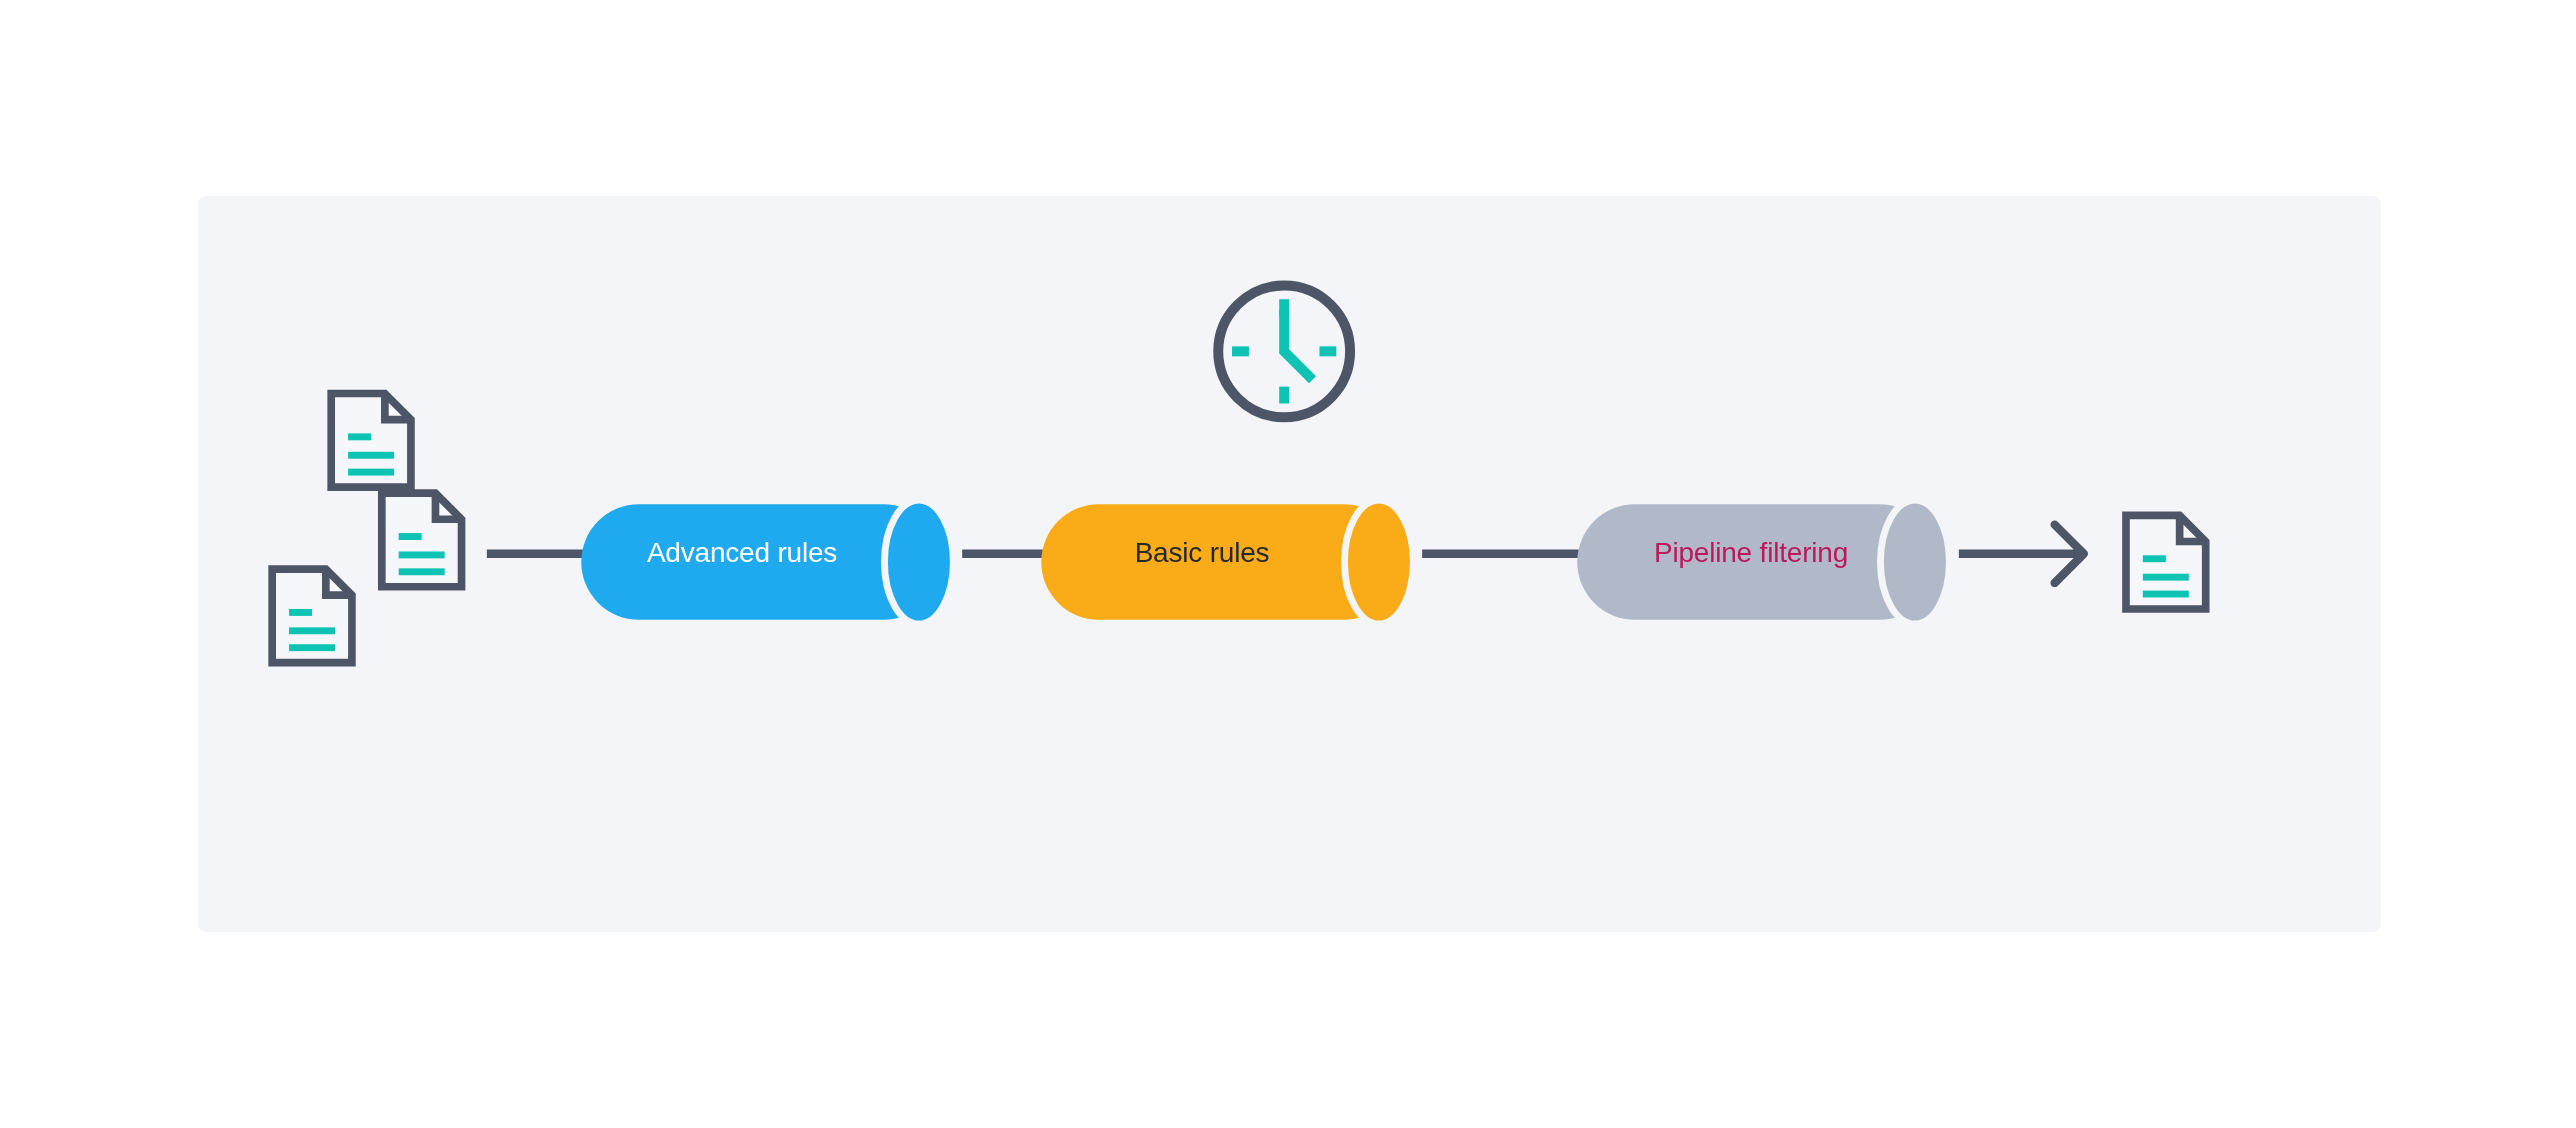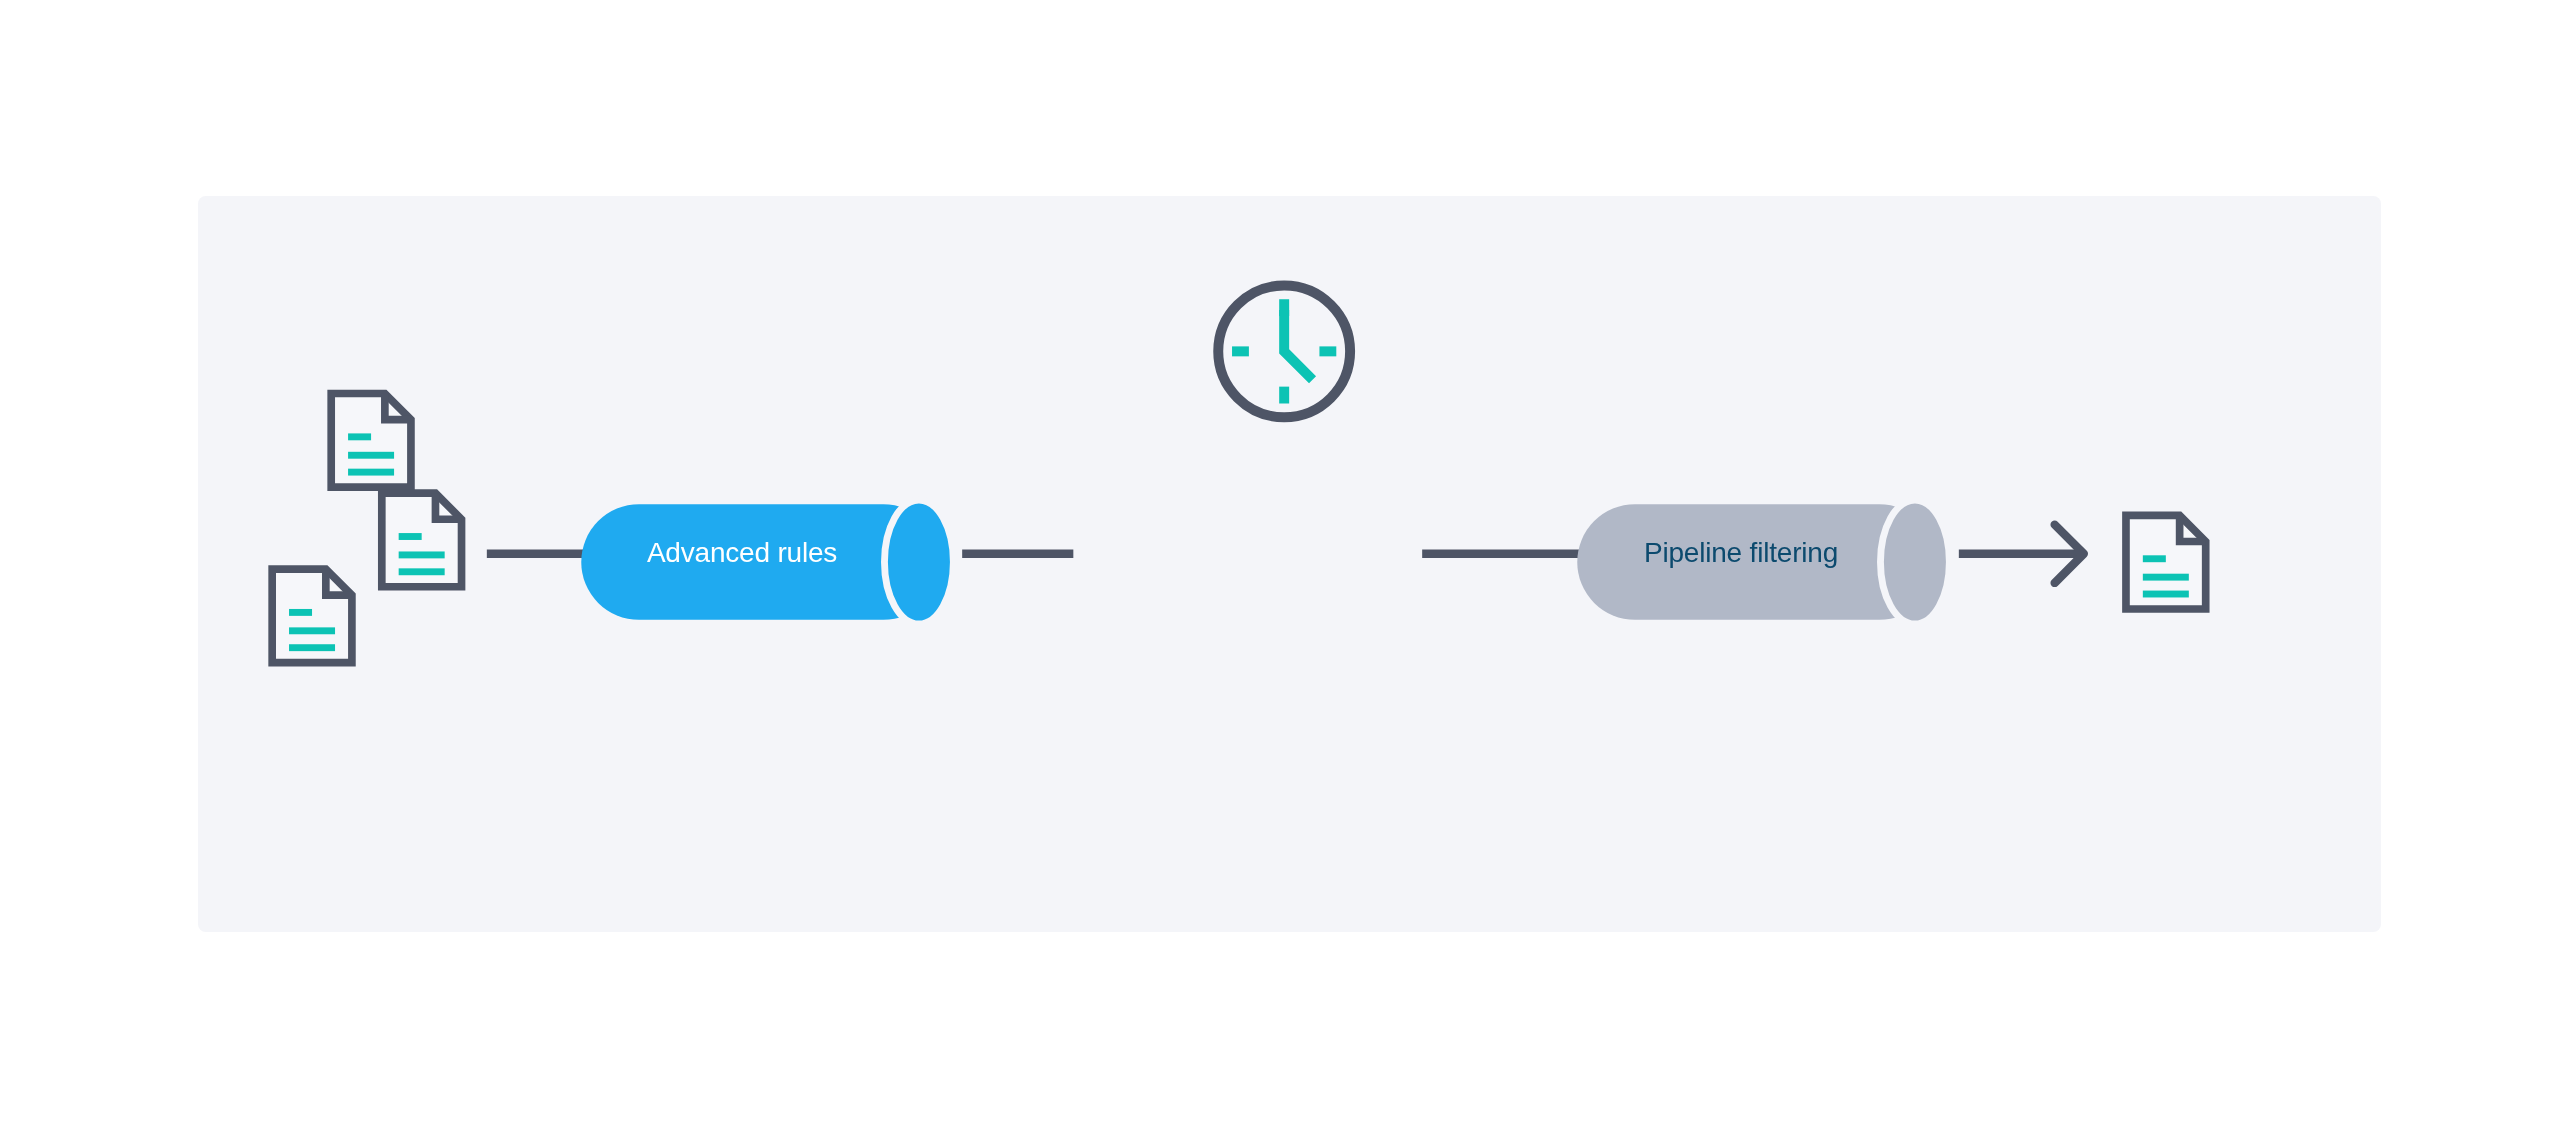--- a/index.html
+++ b/index.html
@@ -120,27 +120,34 @@
   </svg>
 
   <div class="stage" style="left:577px; top:495px; width:360px; height:116px;">
     <svg class="stage-svg" width="399" height="134" viewBox="-5 -12 520 175">
       <rect x="0" y="0" width="470" height="151" rx="75.5" ry="75.5" fill="#1faaf0"></rect>
       <ellipse cx="441" cy="75.5" rx="45" ry="81" fill="#1faaf0" stroke="#f4f5f9" stroke-width="9"></ellipse>
     </svg>
     <div class="stage-label" style="left:0; width:330px; color:#ffffff;">Advanced rules</div>
   </div>
 
+  <div class="stage" style="left:1037px; top:495px; width:360px; height:116px;">
+    <svg class="stage-svg" width="399" height="134" viewBox="-5 -12 520 175">
+      <rect x="0" y="0" width="470" height="151" rx="75.5" ry="75.5" fill="#f9ac17"></rect>
+      <ellipse cx="441" cy="75.5" rx="45" ry="81" fill="#f9ac17" stroke="#f4f5f9" stroke-width="9"></ellipse>
+    </svg>
+    <div class="stage-label" style="left:0; width:330px; color:#27282b;">Basic rules</div>
+  </div>
 
   <div class="stage" style="left:1573px; top:495px; width:360px; height:116px;">
     <svg class="stage-svg" width="399" height="134" viewBox="-5 -12 520 175">
       <rect x="0" y="0" width="470" height="151" rx="75.5" ry="75.5" fill="#b1b8c7"></rect>
       <ellipse cx="441" cy="75.5" rx="45" ry="81" fill="#b1b8c7" stroke="#f4f5f9" stroke-width="9"></ellipse>
     </svg>
-    <div class="stage-label" style="left:3px; width:330px; color:#0c4a6e;">Pipeline filtering</div>
+    <div class="stage-label" style="left:13px; width:330px; color:#be185d;">Pipeline filtering</div>
   </div>
 
   <svg class="layer" viewBox="0 0 3360 1472" width="2576" height="1129">
     <g transform="translate(2773,672)">
       <path d="M0,0 H70 L104,34 V122 H0 Z" fill="#f6f7fa" stroke="#4e5566" stroke-width="10" stroke-linejoin="miter"></path>
       <path d="M70,0 L70,34 L104,34" fill="none" stroke="#4e5566" stroke-width="10" stroke-linejoin="miter"></path>
       <rect x="22" y="52" width="30" height="9" fill="#0cc3b4"></rect>
       <rect x="22" y="76" width="60" height="9" fill="#0cc3b4"></rect>
       <rect x="22" y="98" width="60" height="9" fill="#0cc3b4"></rect>
     </g>

